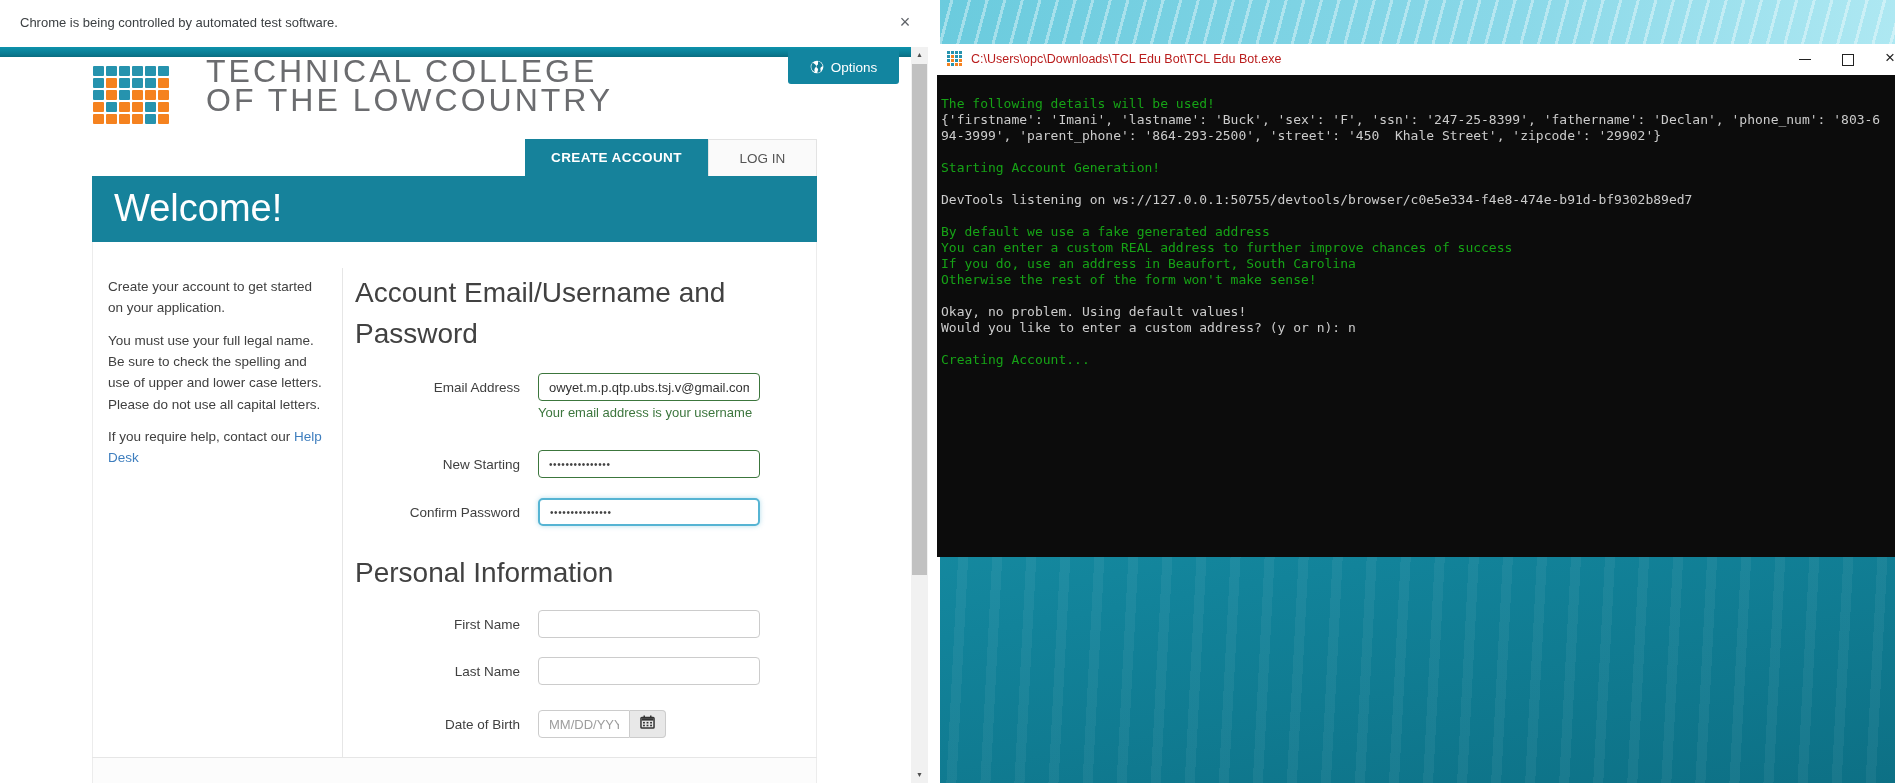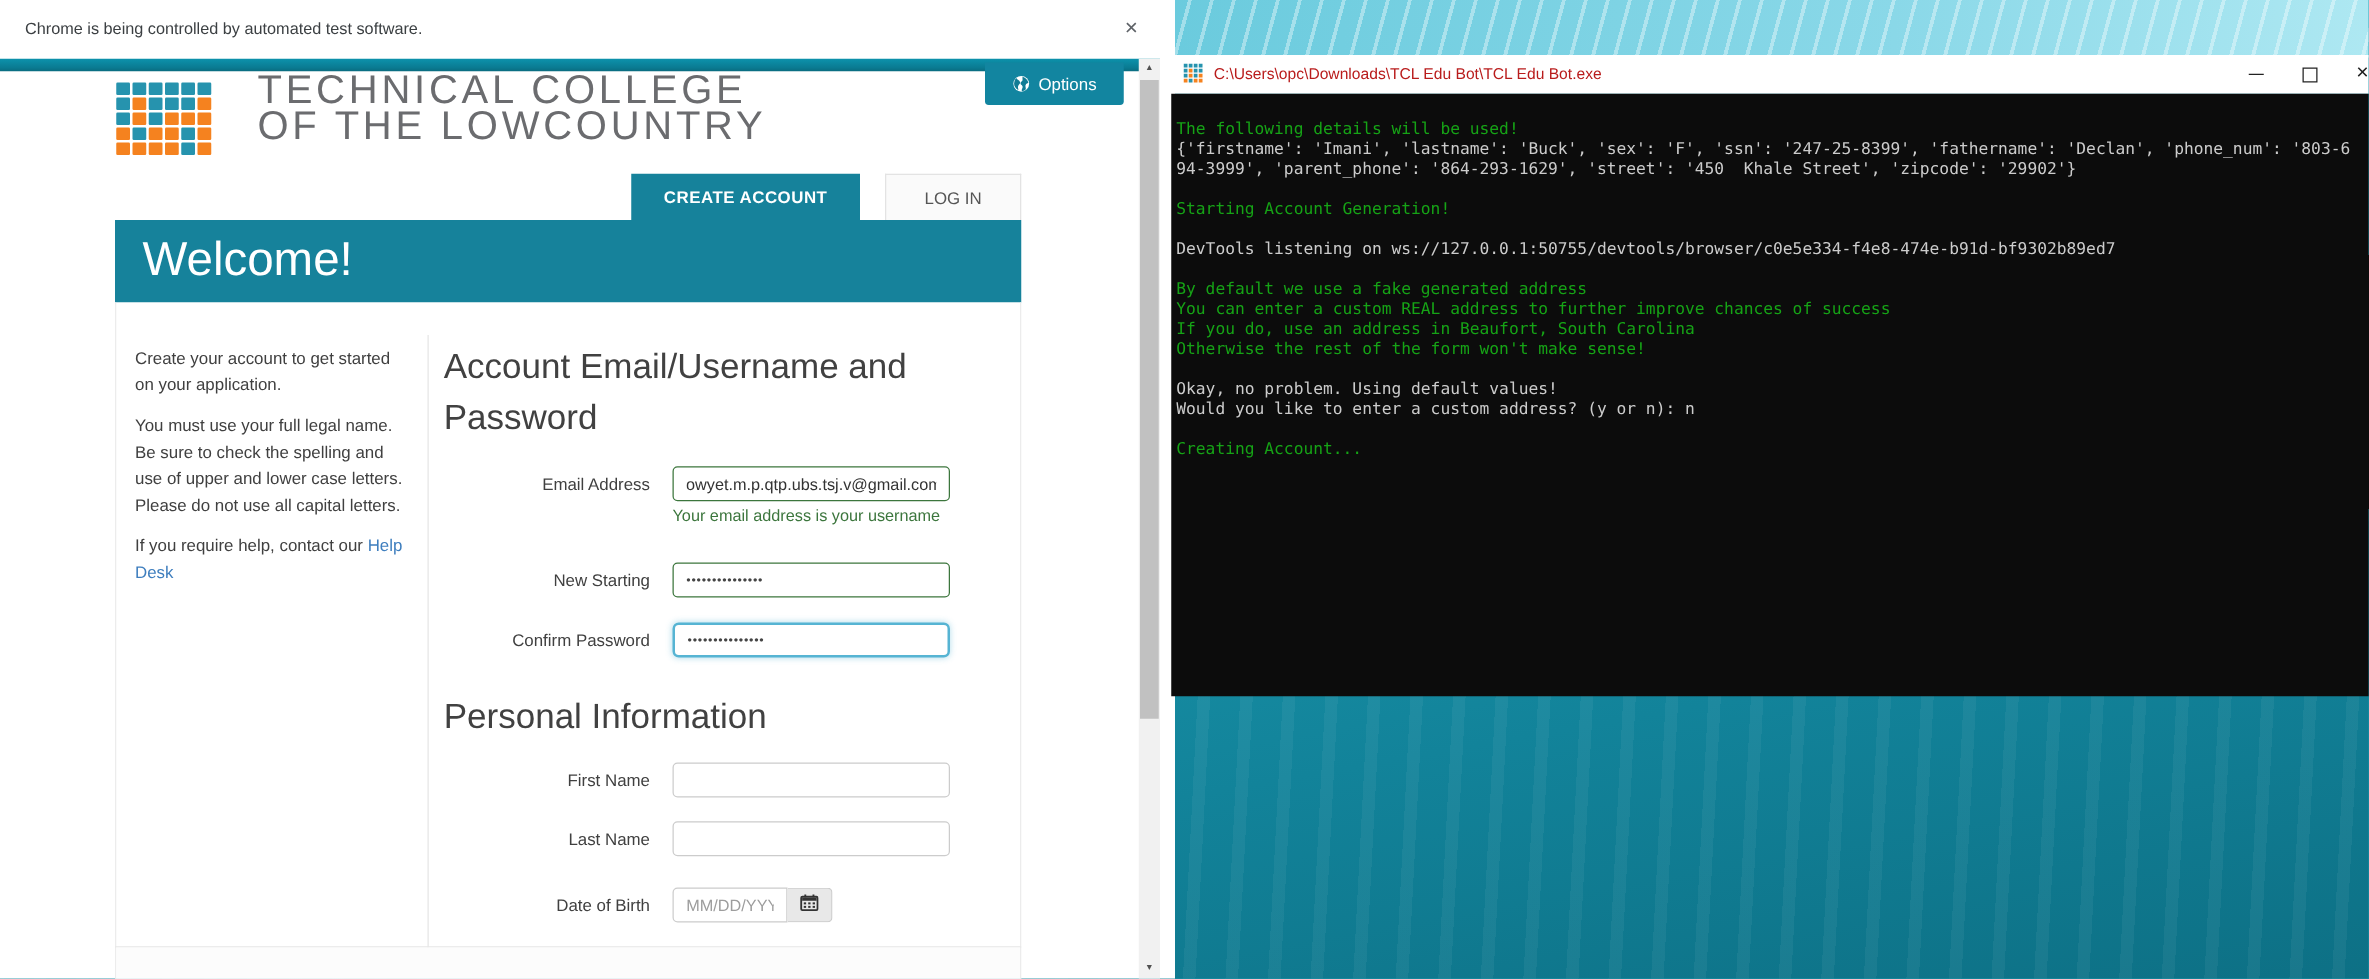--- a/index.html
+++ b/index.html
@@ -30,21 +30,21 @@
   .logo-grid .cell{width:11px;height:10px;border-radius:1px;}
   .logotype{position:absolute;left:190px;top:57px;color:#6b6c6f;
     font-family:Liberation Sans, sans-serif;font-size:32px;letter-spacing:3px;line-height:29px;white-space:nowrap;margin-left:16px;}
 
   .options-btn{position:absolute;left:788px;top:50px;width:111px;height:34px;background:#1285a0;
     color:#fff;font-size:13.5px;display:flex;align-items:center;justify-content:center;gap:7px;
     border-radius:0 0 3px 3px;cursor:pointer;}
   .globe{display:inline-block;width:14px;height:14px;}
 
   .tab{position:absolute;top:139px;height:37px;font-size:13.5px;display:flex;align-items:center;justify-content:center;cursor:pointer;box-sizing:border-box;}
-  .tab-create{left:505px;width:183px;background:#16829b;color:#fff;font-weight:bold;letter-spacing:.4px;}
+  .tab-create{left:525px;width:183px;background:#16829b;color:#fff;font-weight:bold;letter-spacing:.4px;}
   .tab-login{left:708px;width:109px;background:#fafafa;color:#555;border:1px solid #e3e3e3;border-bottom:none;}
 
   .banner{position:absolute;left:92px;top:176px;width:725px;height:66px;background:#16829b;}
   .banner-title{position:absolute;left:22px;top:11px;color:#fff;font-size:38px;font-weight:400;}
 
   .panel-body{position:absolute;left:92px;top:242px;width:725px;height:541px;background:#fff;
     border-left:1px solid #ececec;border-right:1px solid #ececec;box-sizing:border-box;}
   .v-divider{position:absolute;left:342px;top:268px;width:1px;height:490px;background:#e6e6e6;}
 
   .sidebar{position:absolute;left:108px;top:276px;width:220px;font-size:13.5px;color:#404040;line-height:1.58;}
@@ -244,21 +244,21 @@
         <span class="cell" style="background: rgb(245, 130, 31);"></span>
       </div>
     <div class="c-title">C:\Users\opc\Downloads\TCL Edu Bot\TCL Edu Bot.exe</div>
     <div class="c-min"></div>
     <div class="c-max"></div>
     <div class="c-close">×</div>
   </div>
   <div class="c-body">
       <div class="cline green">The following details will be used!</div>
       <div class="cline">{'firstname': 'Imani', 'lastname': 'Buck', 'sex': 'F', 'ssn': '247-25-8399', 'fathername': 'Declan', 'phone_num': '803-6</div>
-      <div class="cline">94-3999', 'parent_phone': '864-293-1629', 'street': '450  Khale Street', 'zipcode': '29902'}</div>
+      <div class="cline">94-3999', 'parent_phone': '864-293-2500', 'street': '450  Khale Street', 'zipcode': '29902'}</div>
       <div class="cline"></div>
       <div class="cline green">Starting Account Generation!</div>
       <div class="cline"></div>
       <div class="cline">DevTools listening on ws://127.0.0.1:50755/devtools/browser/c0e5e334-f4e8-474e-b91d-bf9302b89ed7</div>
       <div class="cline"></div>
       <div class="cline green">By default we use a fake generated address</div>
       <div class="cline green">You can enter a custom REAL address to further improve chances of success</div>
       <div class="cline green">If you do, use an address in Beaufort, South Carolina</div>
       <div class="cline green">Otherwise the rest of the form won't make sense!</div>
       <div class="cline"></div>

